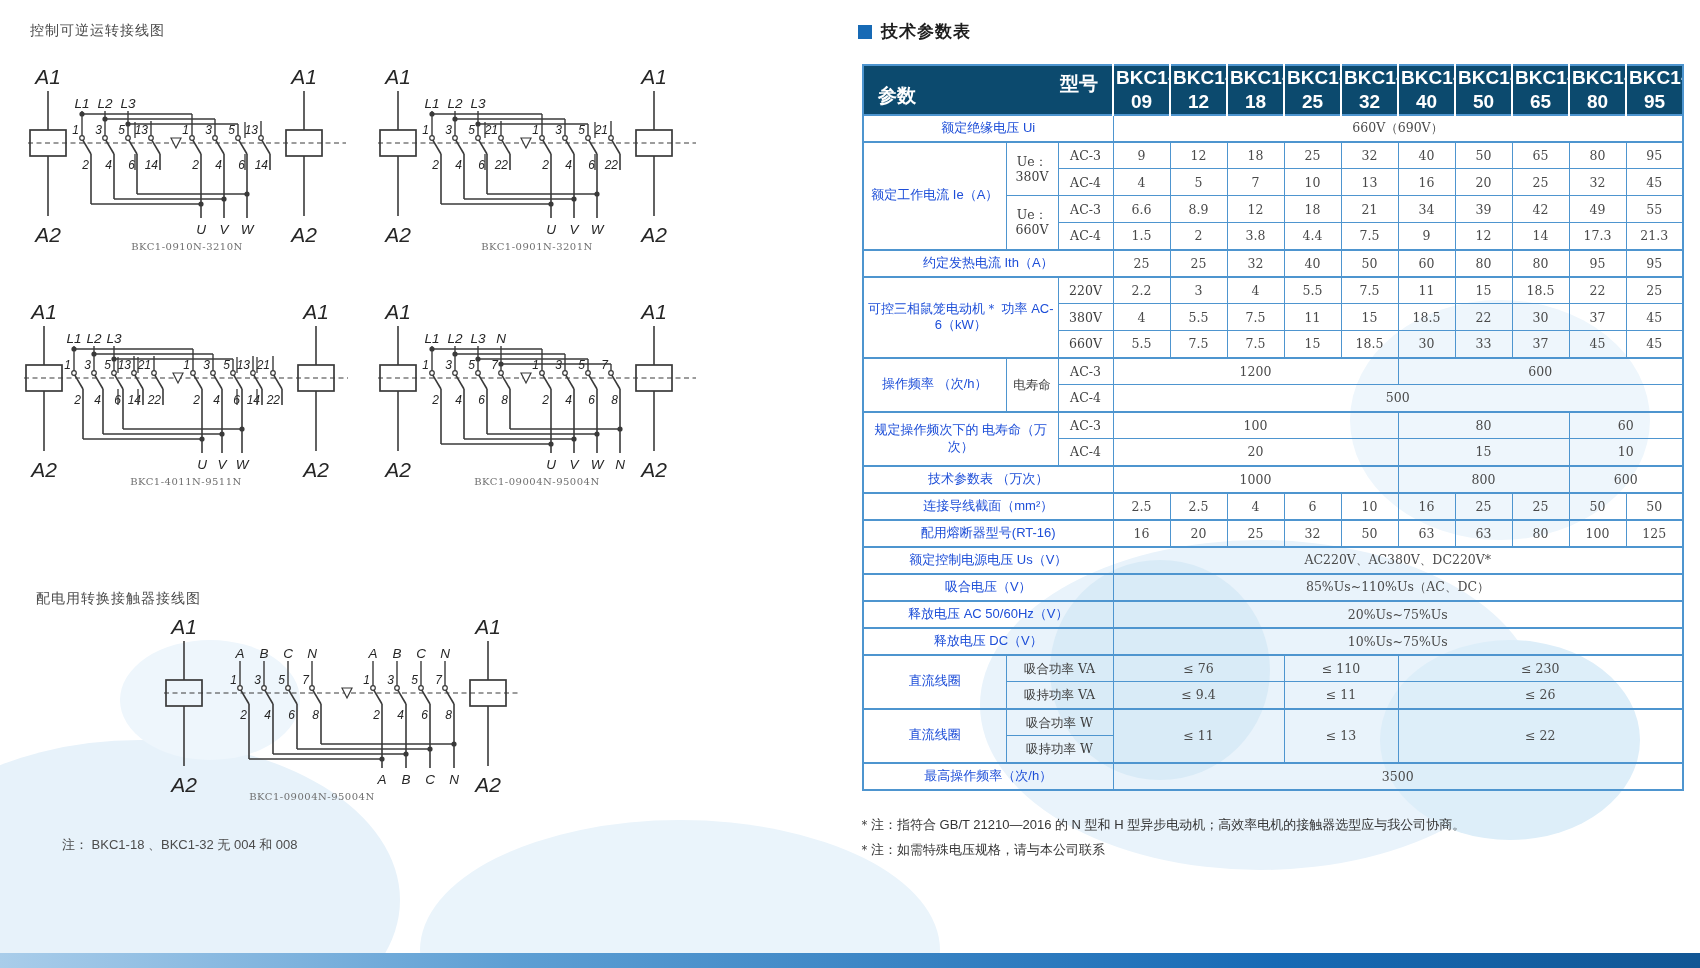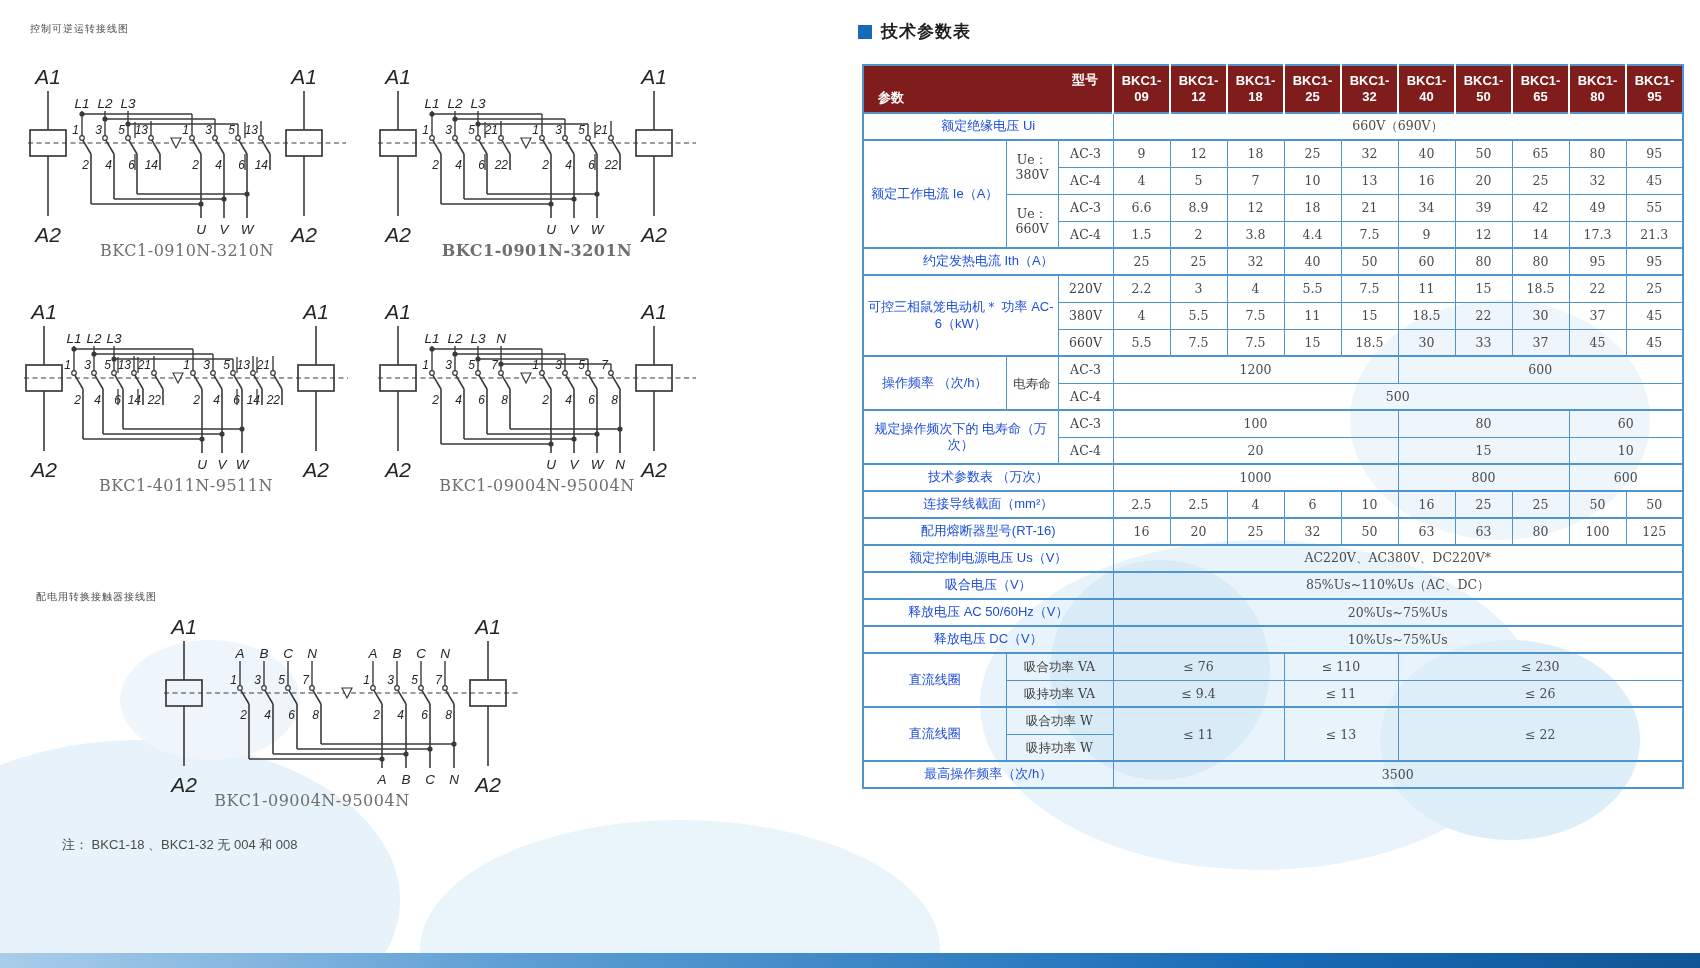--- a/index.html
+++ b/index.html
@@ -1,32 +1,32 @@
 <!DOCTYPE html>
 <html><head>
 <meta charset="utf-8">
 <style>
   html,body{margin:0;padding:0;background:#fff;}
   #page{position:relative;width:1700px;height:968px;background:#ffffff;overflow:hidden;
         font-family:"Liberation Sans",sans-serif;color:#333;}
   .blob{position:absolute;border-radius:50%;z-index:0;}
-  .sec-title{position:absolute;font-size:10px;color:#4b4b4b;letter-spacing:1px;z-index:2;}
-  .cap{position:absolute;text-align:center;font-family:"DejaVu Serif",serif;font-size:16px;color:#6f6f6f;letter-spacing:.5px;z-index:2;}
+  .sec-title{position:absolute;font-size:14px;color:#4b4b4b;letter-spacing:1px;z-index:2;}
+  .cap{position:absolute;text-align:center;font-family:"DejaVu Serif",serif;font-size:10px;color:#6f6f6f;letter-spacing:.5px;z-index:2;}
   .note{position:absolute;font-size:13px;color:#4b4b4b;z-index:2;}
   .dia{position:absolute;z-index:2;font-style:italic;}
   
   #tp-head{position:absolute;left:858px;top:20px;display:flex;align-items:center;z-index:2;}
   #tp-head .sq{width:14px;height:14px;background:#176ab5;margin-right:9px;}
   #tp-head .t{font-size:17px;font-weight:bold;color:#1d1d1d;letter-spacing:1px;}
   
   #tbl-wrap{position:absolute;left:862px;top:64px;z-index:2;}
   table.tech{border-collapse:collapse;table-layout:fixed;width:822px;background:transparent;}
   table.tech td,table.tech th{border:1px solid #4e95cf;padding:0 2px;text-align:center;vertical-align:middle;overflow:hidden;}
   table.tech{border:2px solid #4e95cf;}
-  table.tech thead th{background:#7f1d1d;color:#fff;font-size:13px;font-weight:bold;height:46px;
+  table.tech thead th{background:#0c4a6e;color:#fff;font-size:19px;font-weight:bold;height:46px;
        border:none;border-left:2.5px solid #fff;line-height:1.25;}
   table.tech thead th:first-child{border-left:none;}
   table.tech tbody tr{height:27px;}
   table.tech tbody tr.gt td{border-top-width:2px;}
   td.lab{font-size:13px;color:#1d4ed8;line-height:1.25;}
   td.sub{font-size:12.5px;color:#3e3e3e;font-family:"DejaVu Serif",serif;line-height:1.2;}
   td.val{font-size:12.5px;color:#4a4a4a;font-family:"DejaVu Serif",serif;}
   th.diag{position:relative;padding:0;
      background:linear-gradient(to bottom right,#176ab5 49.4%,#ffffff 49.4%,#ffffff 50.8%,#176ab5 50.8%);}
   th.diag .tl{position:absolute;right:14px;top:6px;}
@@ -486,21 +486,21 @@
         <text x="294" y="104.5" font-size="12" text-anchor="end" fill="#262626">8</text>
         <circle cx="287" cy="74" r="2.3" fill="#fff" stroke="#3a3a3a" stroke-width="1.2"></circle>
         <line x1="287.8" y1="76.2" x2="296" y2="90" stroke="#3a3a3a" stroke-width="1.6"></line>
         <text x="287" y="44" font-size="13.5" text-anchor="middle" fill="#262626">N</text>
         <line x1="287" y1="47" x2="287" y2="71.7" stroke="#3a3a3a" stroke-width="1.4"></line>
         <line x1="296" y1="90" x2="296" y2="154" stroke="#3a3a3a" stroke-width="1.6"></line>
         <text x="296" y="170" font-size="13.5" text-anchor="middle" fill="#262626">N</text>
       </svg></div>
 
   <div class="cap" style="left:22px;top:241px;width:330px;">BKC1-0910N-3210N</div>
-  <div class="cap" style="left:372px;top:241px;width:330px;font-weight:bold;">BKC1-0901N-3201N</div>
+  <div class="cap" style="left:372px;top:241px;width:330px;">BKC1-0901N-3201N</div>
   <div class="cap" style="left:18px;top:476px;width:336px;">BKC1-4011N-9511N</div>
   <div class="cap" style="left:372px;top:476px;width:330px;">BKC1-09004N-95004N</div>
   <div class="cap" style="left:128px;top:791px;width:368px;">BKC1-09004N-95004N</div>
 
   <div id="tp-head">
     <div class="sq"></div>
     <div class="t">技术参数表</div>
   </div>
 
   <div id="tbl-wrap">
@@ -747,15 +747,19 @@
             <td class="sub" colspan="2">吸持功率 W</td>
           </tr>
           <tr class="gt">
             <td class="lab" colspan="3">最高操作频率（次/h）</td>
             <td class="val" colspan="10">3500</td>
           </tr>
         </tbody>
       </table>
     </div>
 
+  <div id="fnotes">
+    <div>＊注：指符合 GB/T 21210—2016 的 N 型和 H 型异步电动机；高效率电机的接触器选型应与我公司协商。</div>
+    <div>＊注：如需特殊电压规格，请与本公司联系</div>
+  </div>
 
   <div id="bbar"></div>
 </div>
 
 </body></html>

